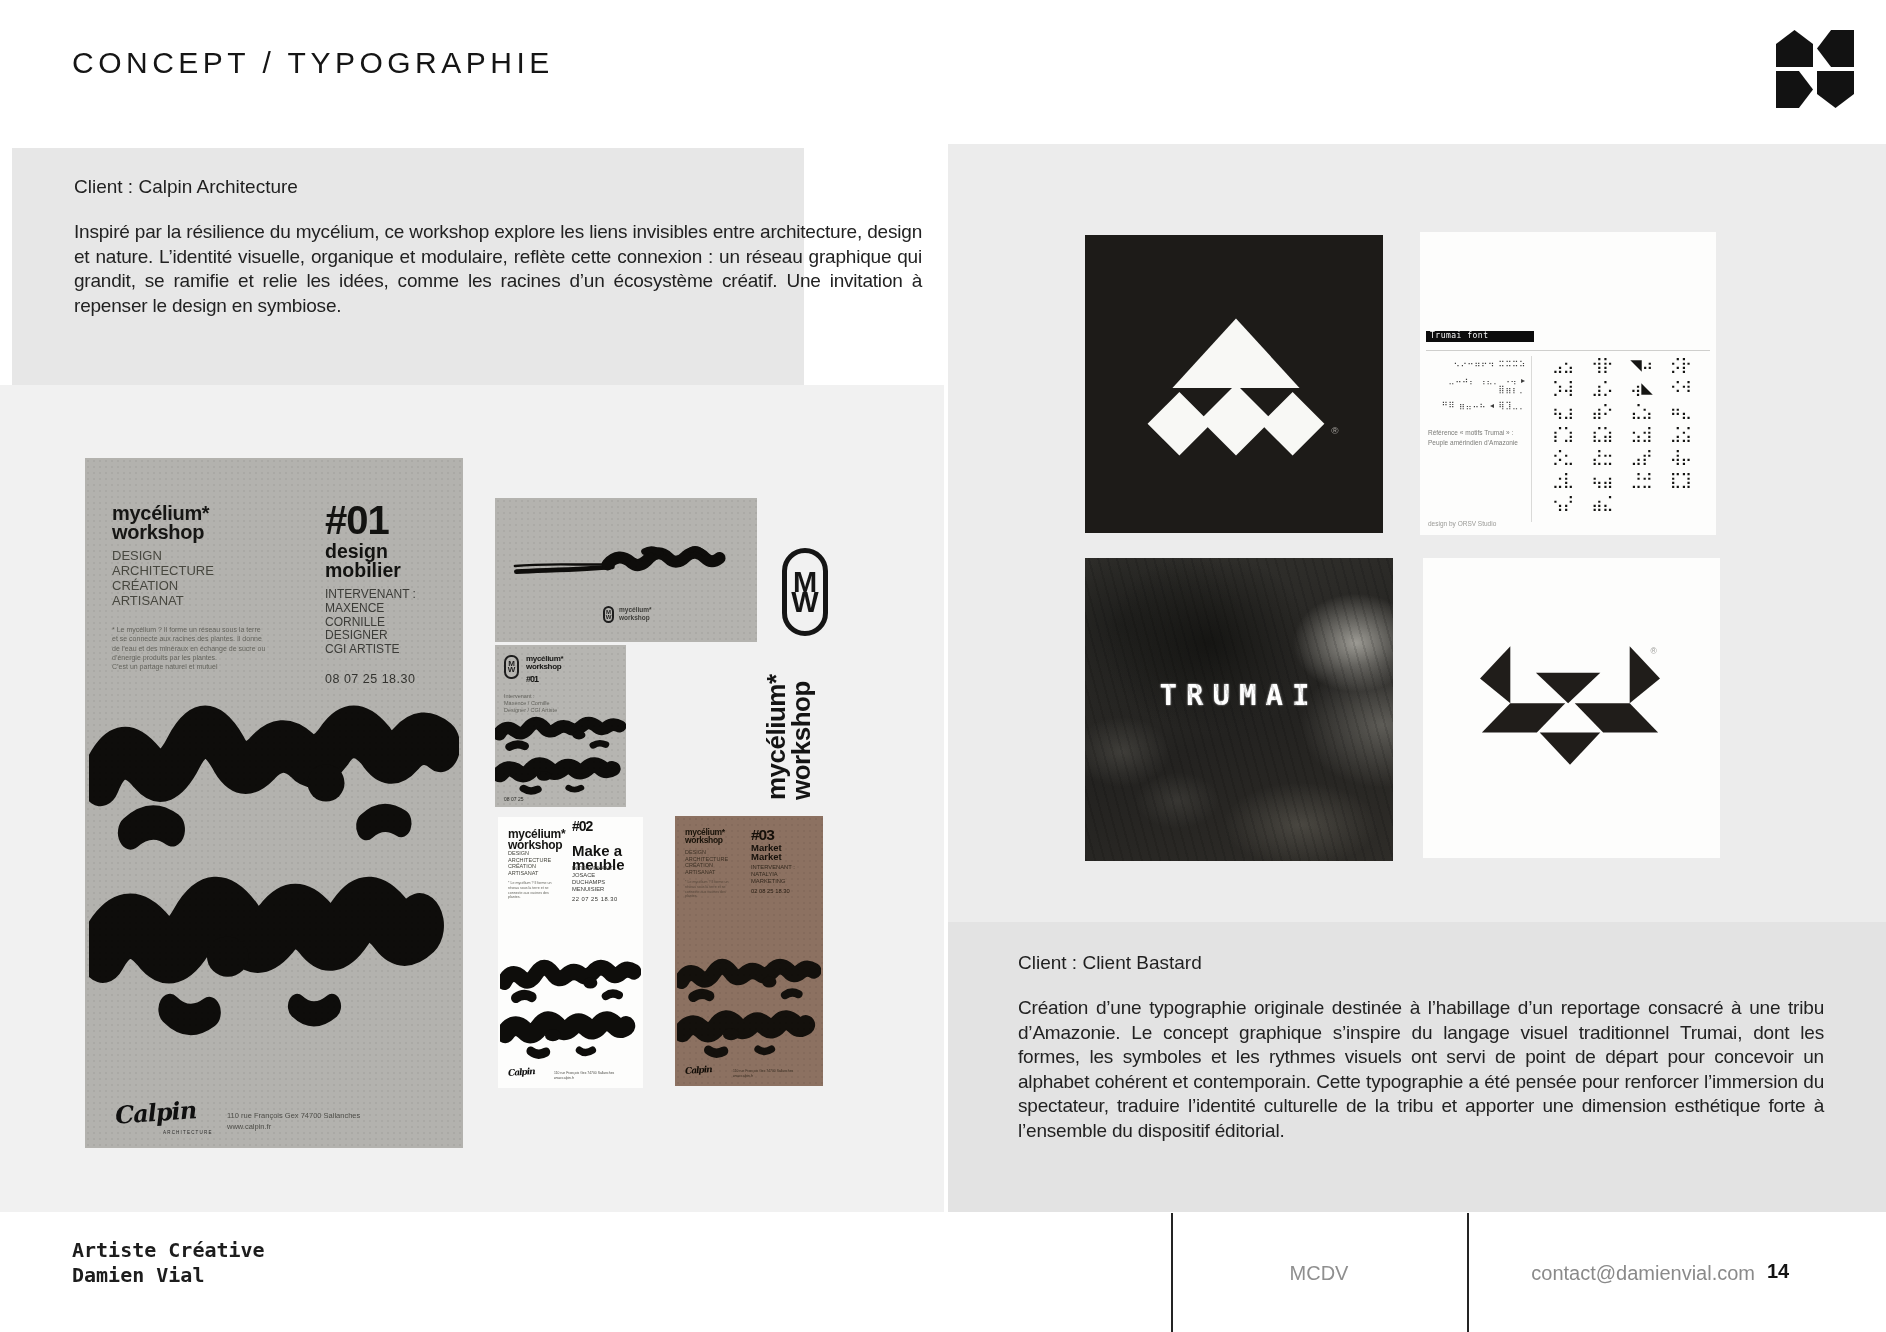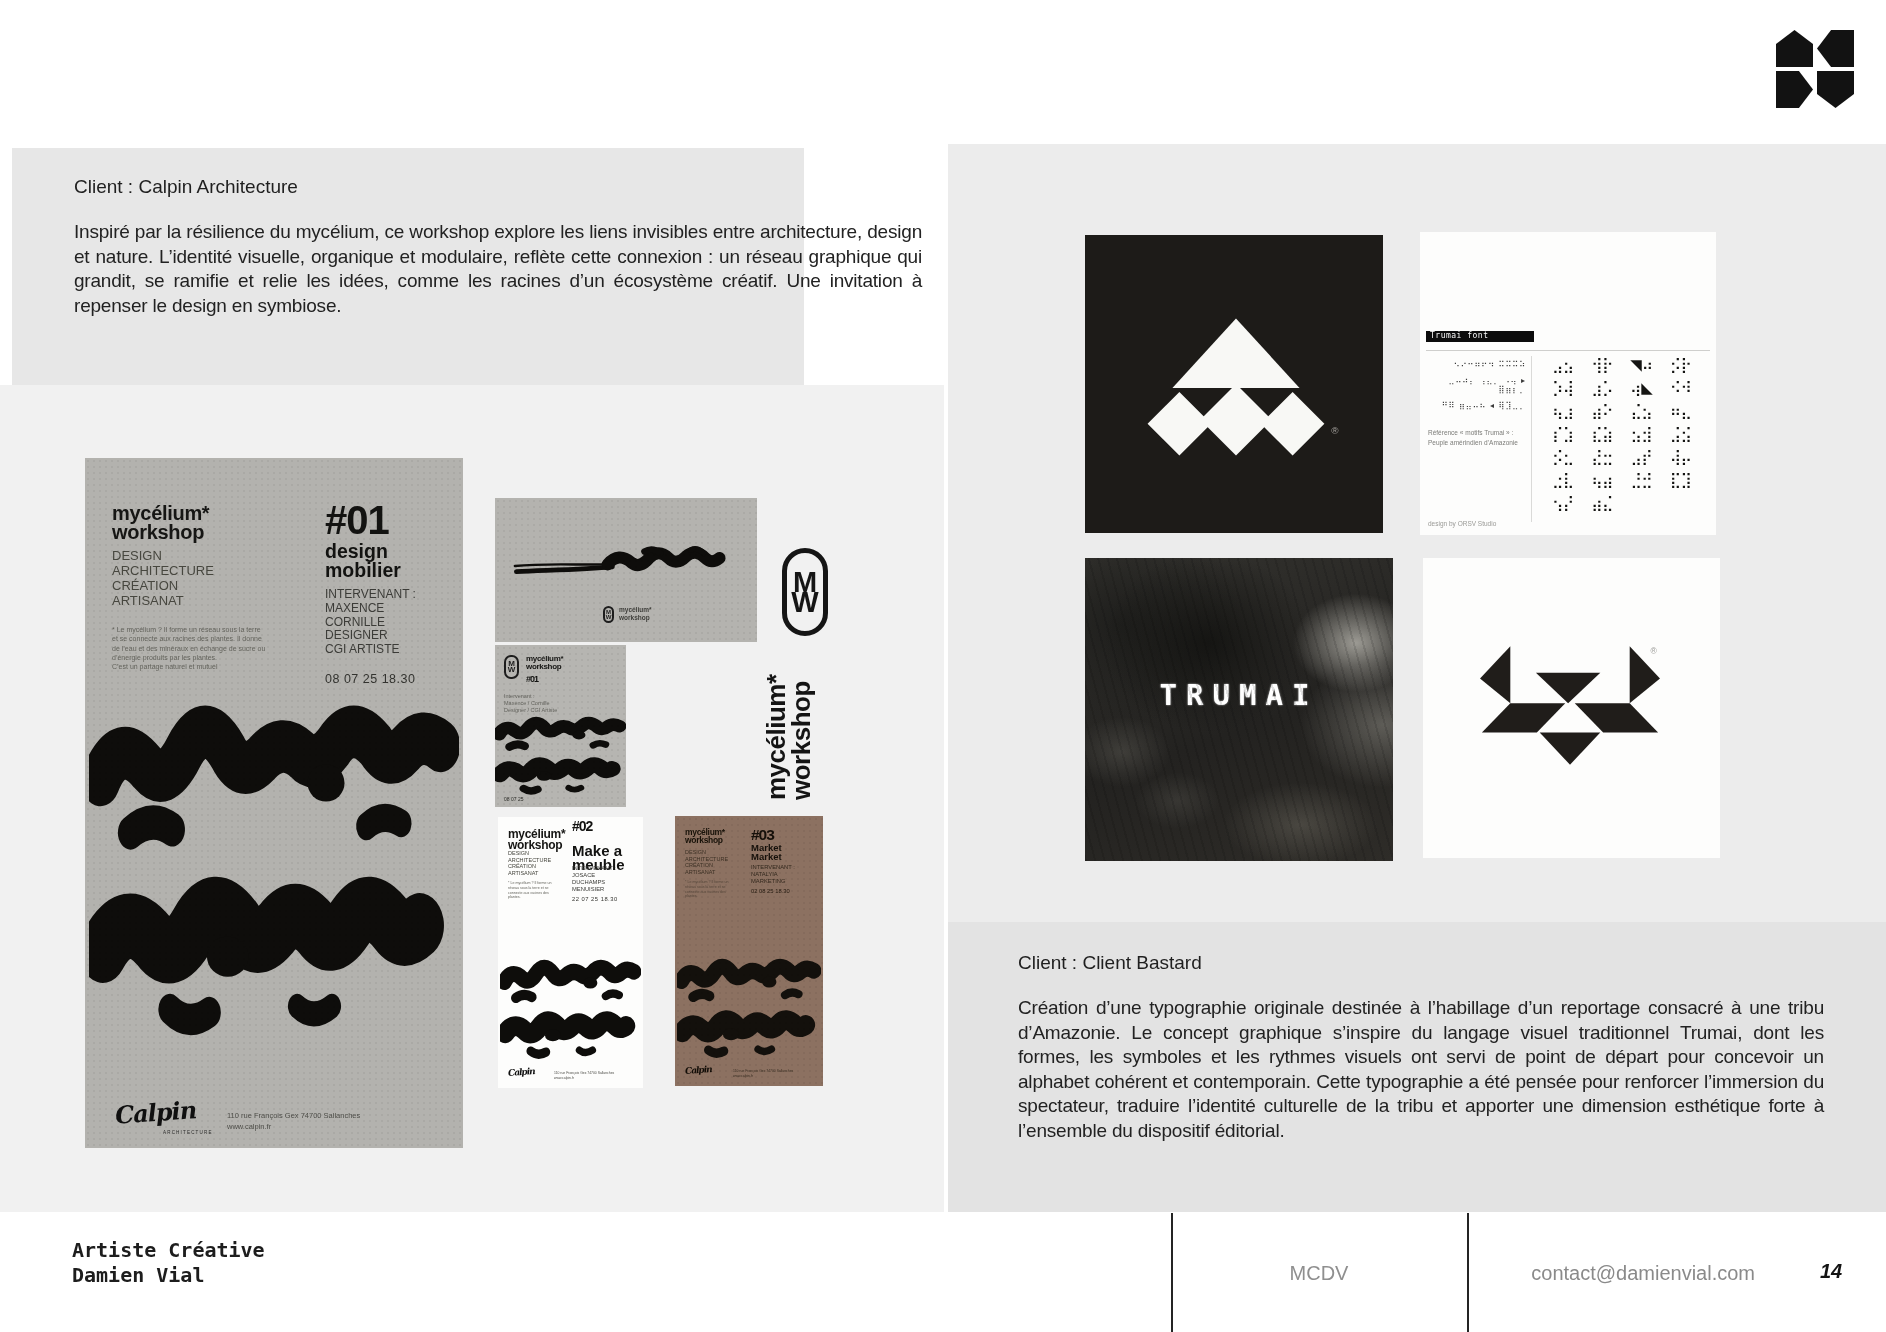--- a/index.html
+++ b/index.html
@@ -123,20 +123,21 @@
       <polygon points="18,92 102,84 112,94 30,104" fill="#8a5526"></polygon>
       <polygon points="30,102 38,101 28,138 21,138" fill="#5e3817"></polygon>
       <polygon points="98,94 106,94 118,138 110,139" fill="#643915"></polygon>
       <polygon points="64,98 71,97 84,137 77,138" fill="#572f12"></polygon>
     </g>
   </defs>
 </svg>
 
 <div class="page">
 
+  <div class="abs page-title" style="left:72px; top:46px;">CONCEPT / TYPOGRAPHIE</div>
 
   <div class="abs mcdv-logo" style="left:1776px; top:30px; width:78px; height:78px;">
     <i class="pent-up"></i>
     <i class="pent-left"></i>
     <i class="pent-right"></i>
     <i class="pent-down"></i>
   </div>
 
   <div class="panel" style="left:12px; top:148px; width:792px; height:237px; background:#e7e7e7;">
     <div class="abs client-label" style="left:62px; top:28px;">Client : Calpin Architecture</div>
@@ -338,15 +339,15 @@
       <text x="180" y="10" font-size="9" fill="#9b9b98">®</text>
     </svg>
   </div>
 
   <div class="abs footer-studio pre" style="left:72px; top:1238px;">Artiste Créative
 Damien Vial</div>
   <div class="abs footer-divider" style="left:1171px; top:1213px; height:119px;"></div>
   <div class="abs footer-divider" style="left:1467px; top:1213px; height:119px;"></div>
   <div class="abs footer-brand" style="left:1171px; top:1262px; width:296px;">MCDV</div>
   <div class="abs footer-email" style="left:1467px; top:1262px; width:288px;">contact@damienvial.com</div>
-  <div class="abs footer-page" style="left:1820px; top:1260px;font-style:italic;">14</div>
+  <div class="abs footer-page" style="left:1767px; top:1260px;">14</div>
 
 </div>
 
 </body></html>

